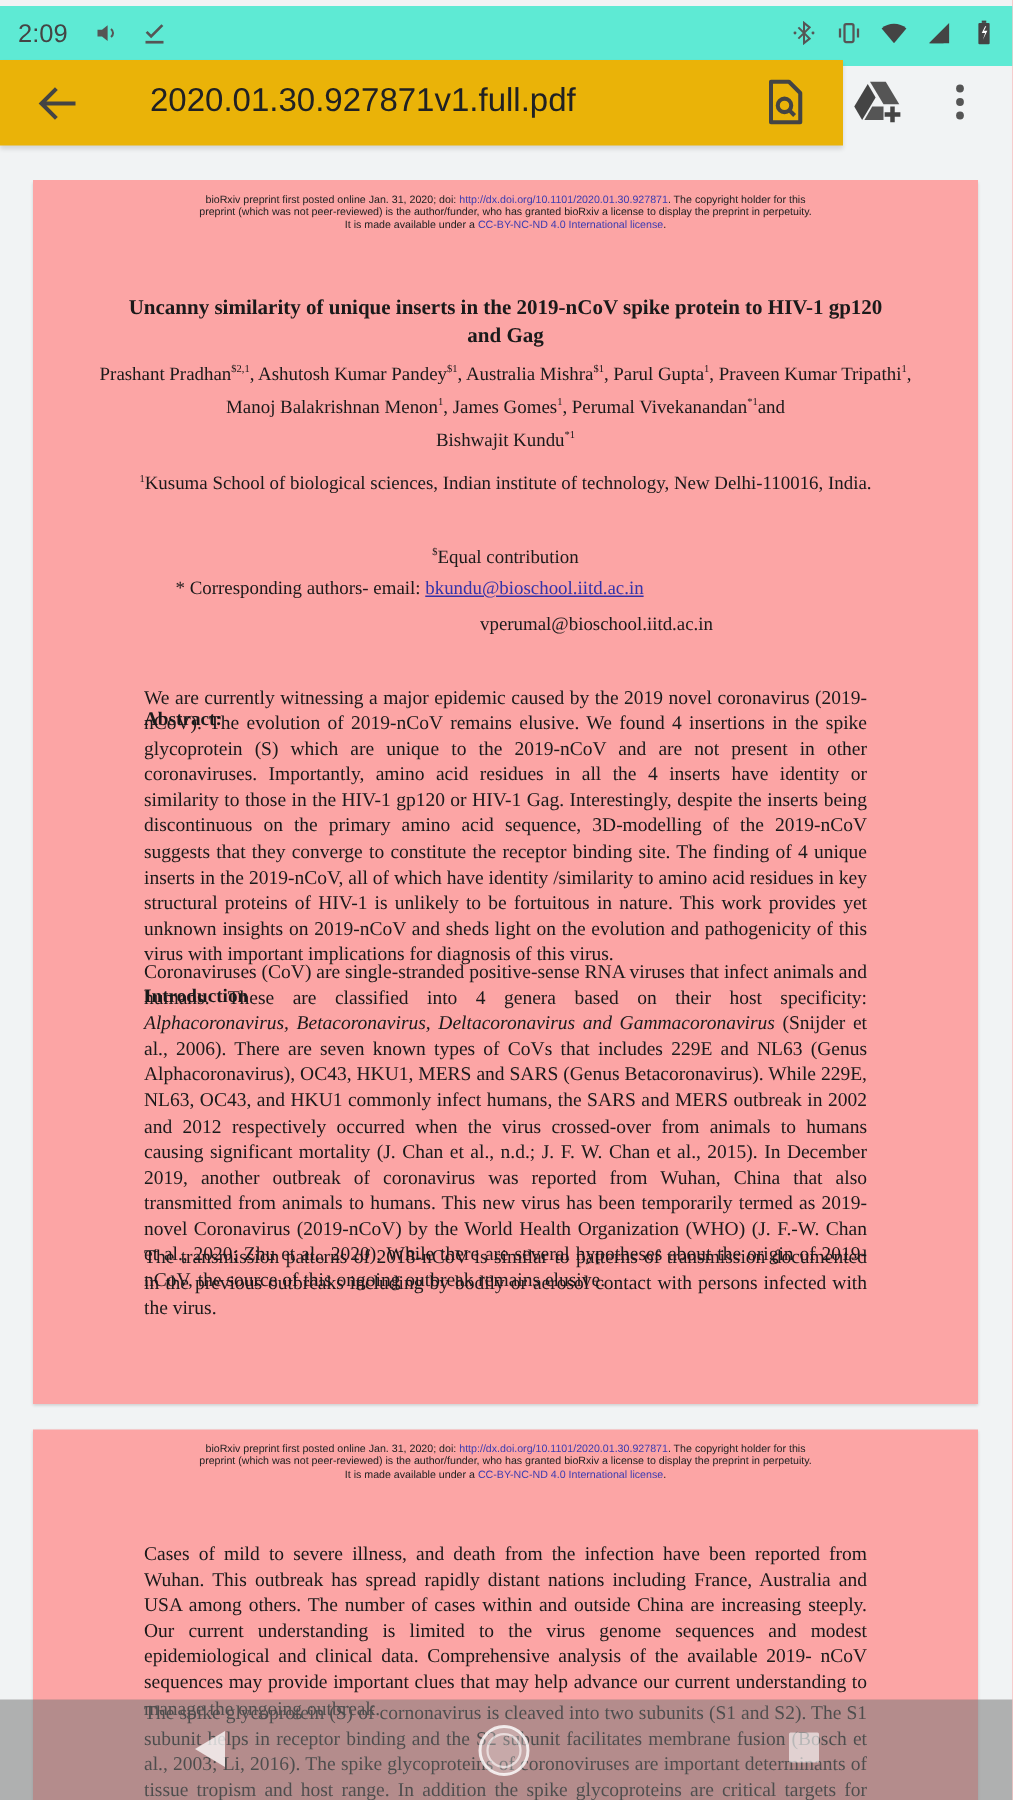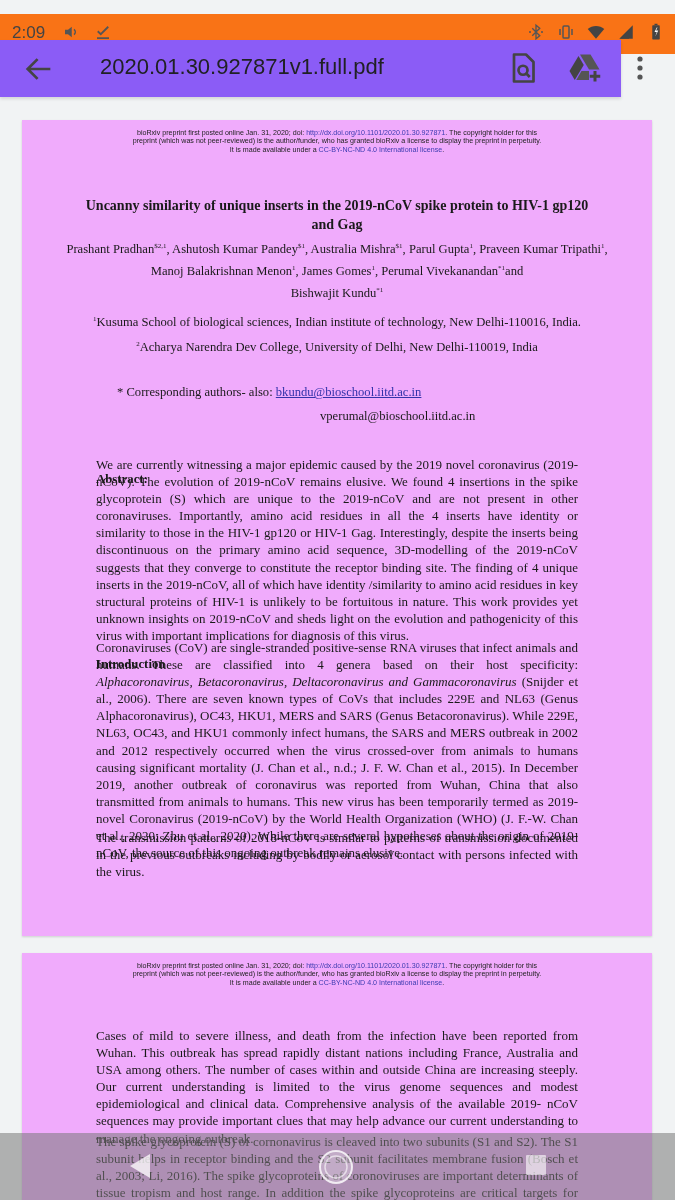--- a/index.html
+++ b/index.html
@@ -3,46 +3,46 @@
 <meta charset="utf-8">
 <style>
   html, body { margin:0; padding:0; }
   body {
     width:675px; height:1200px; overflow:hidden; position:relative;
     background:#f1f3f4;
     font-family:"Liberation Sans", sans-serif;
   }
   
   .status-bar {
-    position:absolute; left:0; top:14px; width:675px; height:40px; background:#f97316;
+    position:absolute; left:0; top:4px; width:675px; height:40px; background:#5eead4;
     display:flex; align-items:center; color:#555;
   }
   .status-time { position:absolute; left:12px; top:9px; font-size:17px; color:#444; }
   .status-left-icons { position:absolute; left:62px; top:8px; display:flex; gap:14px; align-items:center; }
   .status-right-icons { position:absolute; right:10px; top:8px; display:flex; gap:12px; align-items:center; }
   .sicon { display:inline-block; width:18px; height:20px; }
 
   
   .app-bar {
-    position:absolute; left:0; top:40px; width:621px; height:57px; background:#8b5cf6;
+    position:absolute; left:0; top:40px; width:562px; height:57px; background:#eab308;
     box-shadow:0 2px 3px rgba(0,0,0,0.12);
   }
   .back-btn { position:absolute; left:22px; top:12px; width:34px; height:34px; cursor:pointer; }
   .app-title {
     position:absolute; left:100px; top:14px; font-size:22px; color:#202124;
     font-family:"Liberation Sans", sans-serif;
   }
   .act-btn { position:absolute; top:10px; width:36px; height:36px; cursor:pointer; }
   .find-btn { left:505px; }
   .drive-btn { left:568px; }
   .more-btn { left:628px; width:24px; }
 
   
   .pdf-page {
-    position:absolute; left:22px; width:630px; background:#f0abfc;
+    position:absolute; left:22px; width:630px; background:#fca5a5;
     box-shadow:0 1px 2px rgba(0,0,0,0.15);
     font-family:"Liberation Serif", serif; color:#1a1a1a;
   }
   .page-1 { top:120px; height:816px; }
   .page-2 { top:953px; height:260px; }
   .header-note {
     position:absolute; left:0; width:630px; text-align:center;
     font-family:"Liberation Sans", sans-serif; font-size:7.1px; line-height:8.3px; color:#222;
   }
   .header-note .link { color:#3b3bb0; }
@@ -165,22 +165,22 @@
     <span><span>Australia Mishra</span><sup>$1</sup>, </span>
     <span><span>Parul Gupta</span><sup>1</sup>, </span>
     <span><span>Praveen Kumar Tripathi</span><sup>1</sup>, </span>
     <span><span>Manoj Balakrishnan Menon</span><sup>1</sup>, </span>
     <span><span>James Gomes</span><sup>1</sup>, </span>
     <span><span>Perumal Vivekanandan</span><sup>*1</sup>and</span><br>
     <span><span>Bishwajit Kundu</span><sup>*1</sup></span>
   </div>
 
   <div class="affil" style="top:191px;"><sup>1</sup><span>Kusuma School of biological sciences, Indian institute of technology, New Delhi-110016, India.</span></div>
-  <div class="affil" style="top:216px;"><sup>2</sup><span>Acharya Narendra Dev College, University of Delhi, New Delhi-110019, India</span></div>
-  <div class="affil" style="top:264px; left:95px; width:500px; text-align:left;"><span>* Corresponding authors- also: </span><span class="email-link">bkundu@bioschool.iitd.ac.in</span></div>
+  <div class="affil" style="top:240px;"><sup>$</sup><span>Equal contribution</span></div>
+  <div class="affil" style="top:264px; left:95px; width:500px; text-align:left;"><span>* Corresponding authors- email: </span><span class="email-link">bkundu@bioschool.iitd.ac.in</span></div>
   <div class="affil" style="top:288px; left:275px; width:300px; text-align:left;margin-left:23px;">vperumal@bioschool.iitd.ac.in</div>
 
   <div class="sec-head" style="top:311px;">Abstract:</div>
   <div class="body-text" style="top:336px;">We are currently witnessing a major epidemic caused by the 2019 novel coronavirus (2019-nCoV). The evolution of 2019-nCoV remains elusive.  We found 4 insertions in the spike glycoprotein (S) which are unique to the 2019-nCoV and are not present in other coronaviruses. Importantly, amino acid residues in all the 4 inserts have identity or similarity to those in the HIV-1 gp120 or HIV-1 Gag.  Interestingly, despite the inserts being discontinuous on the primary amino acid sequence, 3D-modelling of the 2019-nCoV suggests that they converge to constitute the receptor binding site.  The finding of 4 unique inserts in the 2019-nCoV, all of which have identity /similarity to amino acid residues in key structural proteins of HIV-1 is unlikely to be fortuitous in nature. This work provides yet unknown insights on 2019-nCoV and sheds light on the evolution and pathogenicity of this virus with important implications for diagnosis of this virus.</div>
 
   <div class="sec-head" style="top:496px;">Introduction</div>
   <div class="body-text" style="top:519px;"><span>Coronaviruses (CoV) are single-stranded positive-sense RNA viruses that infect animals and humans. These are classified into 4 genera based on their host specificity: </span><i>Alphacoronavirus, Betacoronavirus, Deltacoronavirus and Gammacoronavirus</i><span> (Snijder et al., 2006). There are seven known types of CoVs that includes 229E and NL63 (Genus Alphacoronavirus), OC43, HKU1, MERS and SARS (Genus Betacoronavirus). While 229E, NL63, OC43, and HKU1 commonly infect humans, the SARS and MERS outbreak in 2002 and 2012 respectively occurred when the virus crossed-over from animals to humans causing significant mortality (J. Chan et al., n.d.; J. F. W. Chan et al., 2015). In December 2019, another outbreak of coronavirus was reported from Wuhan, China that also transmitted from animals to humans. This new virus has been temporarily termed as 2019-novel Coronavirus (2019-nCoV) by the World Health Organization (WHO) (J. F.-W. Chan et al., 2020; Zhu et al., 2020). While there are several hypotheses about the origin of 2019-nCoV, the source of this ongoing outbreak remains elusive.</span></div>
   <div class="body-text" style="top:709px;">The transmission patterns of 2018-nCoV is similar to patterns of transmission documented in the previous outbreaks including by bodily or aerosol contact with persons infected with the virus.</div>
 </div>
 

